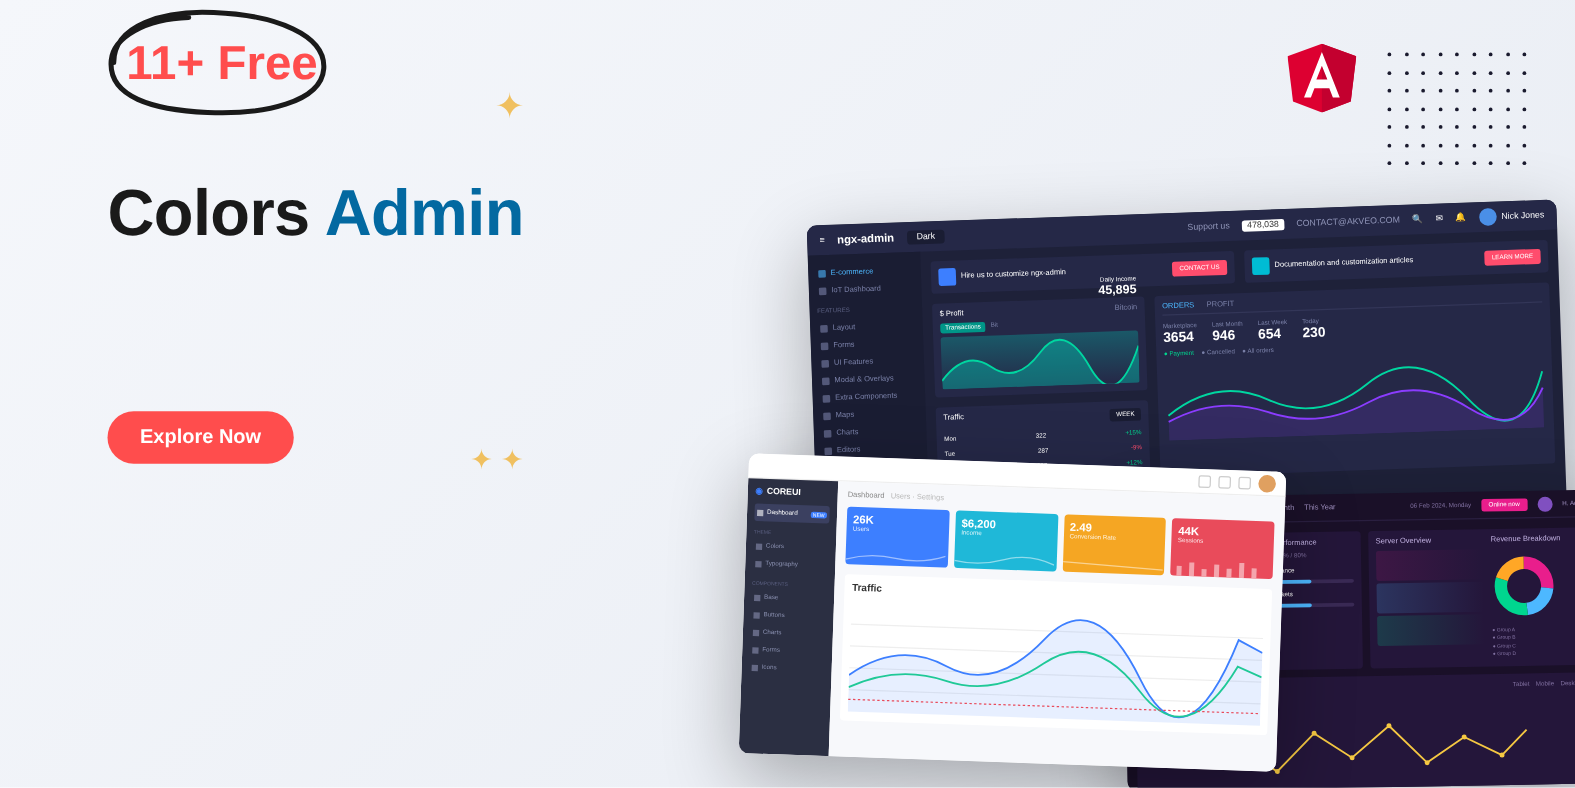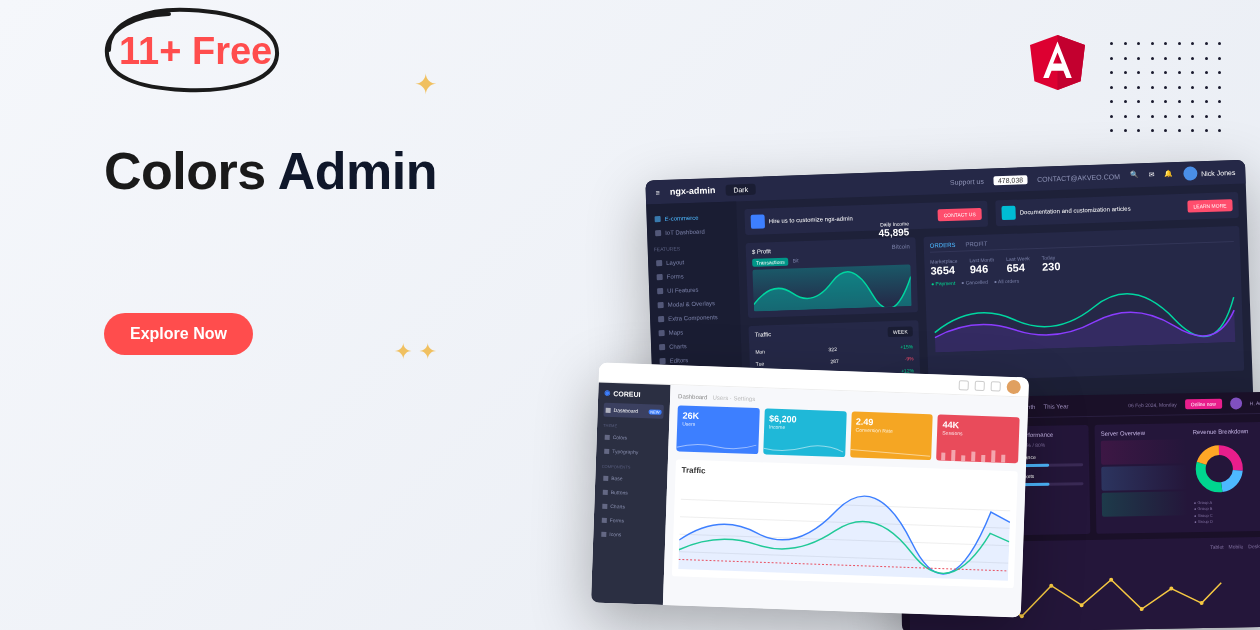--- a/index.html
+++ b/index.html
@@ -30,21 +30,21 @@
   grid-template-columns: repeat(9, 1fr);
   grid-template-rows: repeat(7, 1fr);
   gap: 2px;
 }
 .dot-grid span { width: 3px; height: 3px; background: #1a1a2e; border-radius: 50%; }
 
 
 .headline {
   position: absolute;
   top: 20px;
-  left: 104px;
+  left: 86px;
   width: 540px;
 }
 .badge-wrap {
   position: relative;
   display: inline-block;
   margin-bottom: 55px;
 }
 .badge-circle {
   position: absolute;
   top: -20px; left: -25px;
@@ -62,25 +62,25 @@
   font-size: 28px;
   color: #f0c060;
 }
 .title {
   font-size: 52px;
   font-weight: 800;
   line-height: 1.3;
   color: #1a1a1a;
   letter-spacing: -0.5px;
 }
-.title .purple { color: #0f172a; }
+.title .purple { color: #0369a1; }
 
 .cta {
   display: inline-block;
-  margin-top: 40px;
+  margin-top: 56px;
   background: #ff4d4d;
   color: #fff;
   font-size: 16px;
   font-weight: 700;
   padding: 12px 26px;
   border-radius: 30px;
   border: none;
   cursor: pointer;
 }
 .sparkle-bot {

